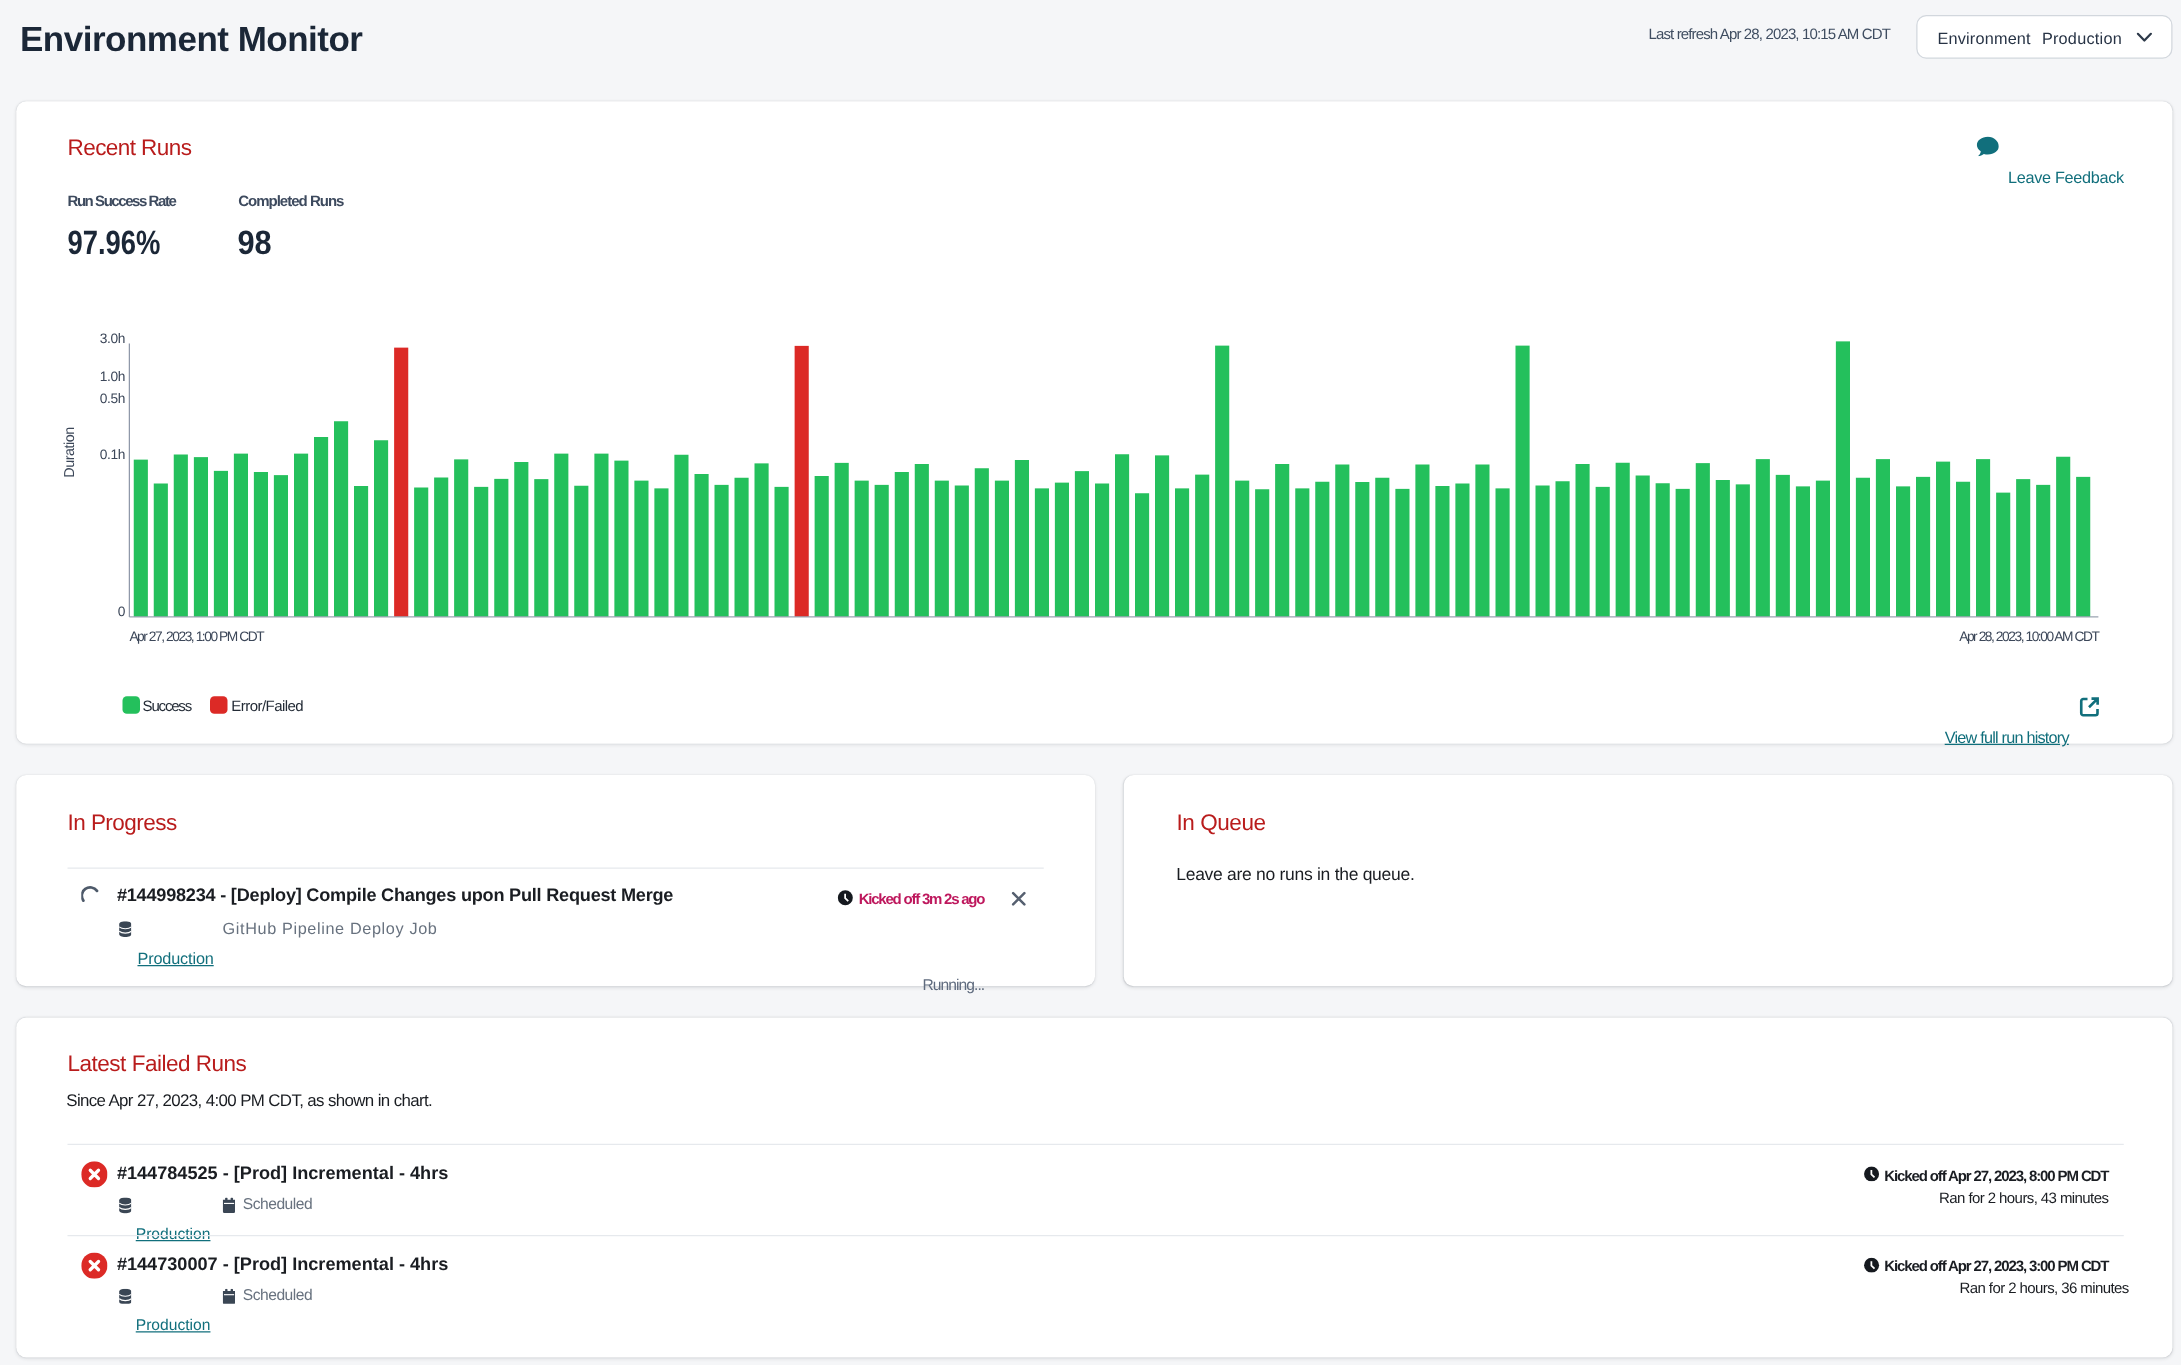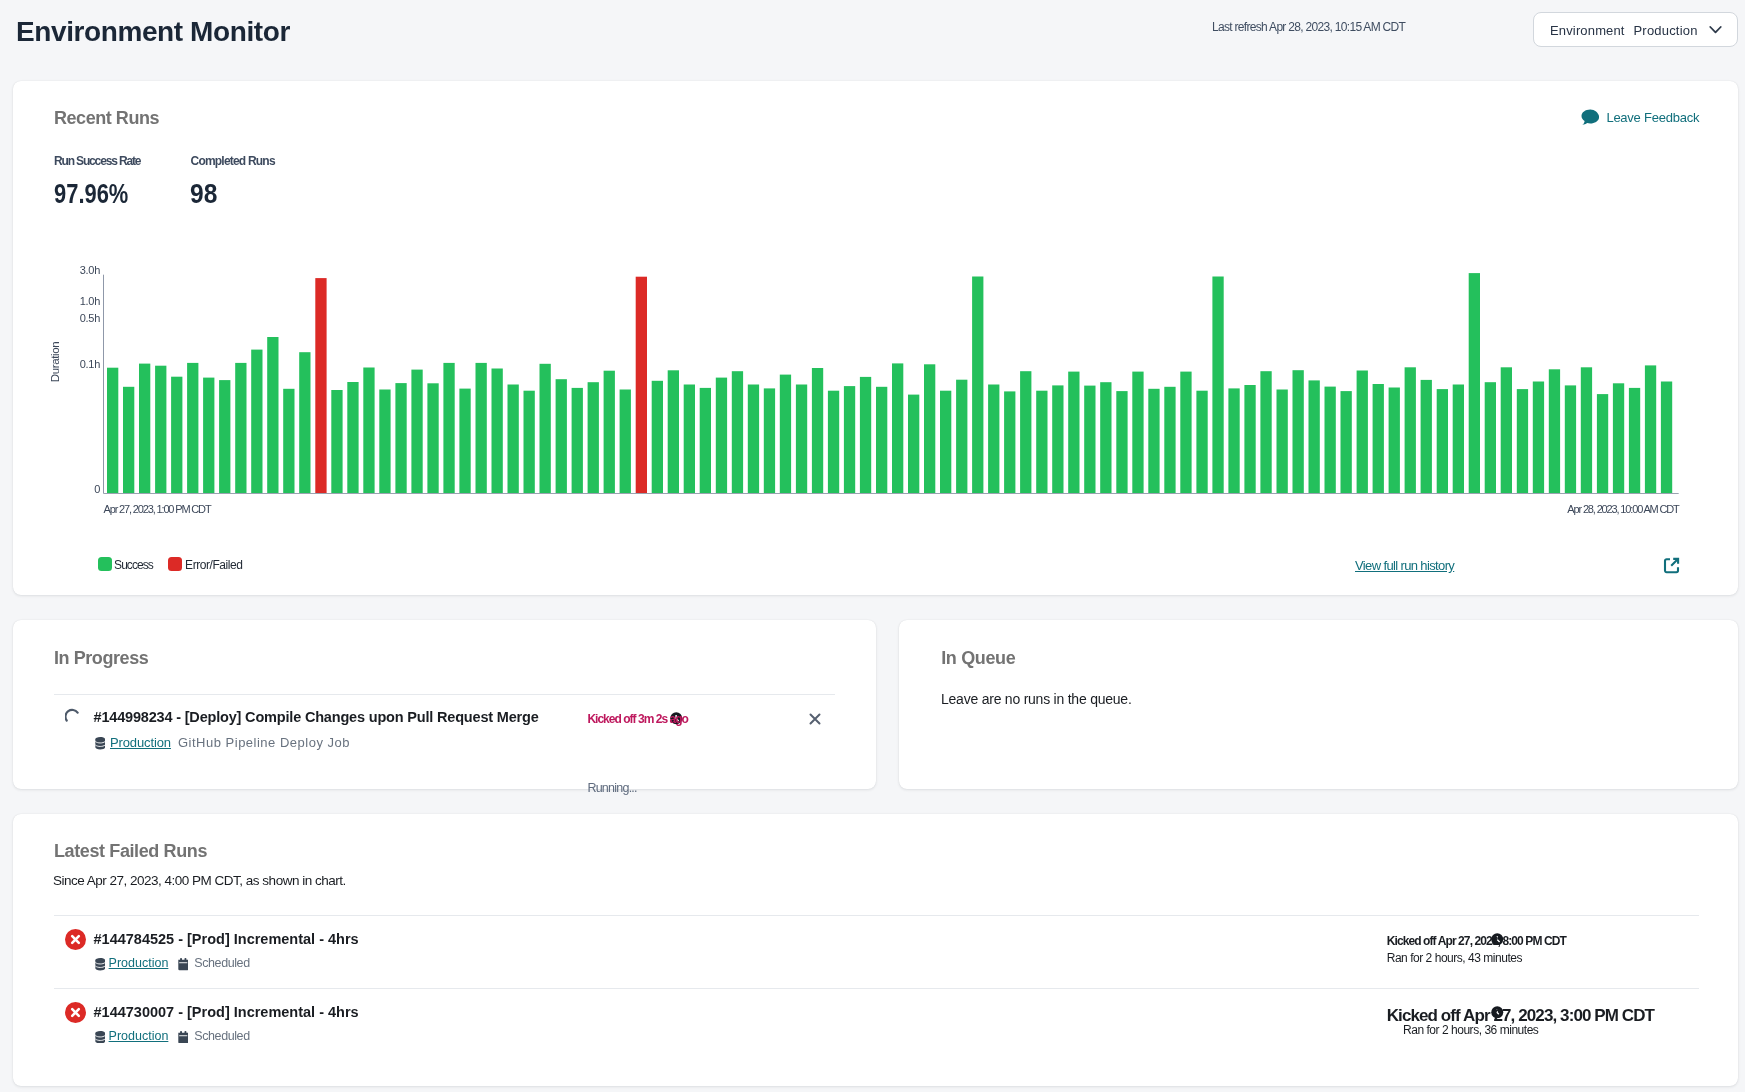--- a/index.html
+++ b/index.html
@@ -1,21 +1,21 @@
 <!DOCTYPE html>
 <html><head><meta charset="utf-8">
 <style>
 * { margin:0; padding:0; box-sizing:border-box; }
 html,body { -webkit-font-smoothing:antialiased; width:1745px; height:1092px; background:#f5f6f8; font-family:"Liberation Sans", sans-serif; position:relative; overflow:hidden; }
 .abs { position:absolute; }
 .card { position:absolute; background:#fff; border-radius:8px; box-shadow:0 1px 3px rgba(25,35,50,.10), 0 0 1px rgba(25,35,50,.12); }
 .t { position:absolute; line-height:1; white-space:nowrap; }
-.h1 { font-size:18px; font-weight:700; color:#737373; }
-.teal { color:#116f7c; }
-.r { text-align:left; }
+.h1 { font-size:18px; font-weight:400; color:#b91c1c; }
+.teal { color:#116f7c;margin-top:24px; }
+.r { text-align:right; }
 svg.chart { position:absolute; }
 </style></head>
 <body>
 
 <div class="t" style="left:16px;top:17.5px;font-size:28px;font-weight:700;letter-spacing:-0.4px;color:#1b2737">Environment Monitor</div>
 <div class="t r" style="left:1212px;top:21.2px;width:300px;font-size:12px;letter-spacing:-0.69px;color:#3f4d61">Last refresh Apr 28, 2023, 10:15 AM CDT</div>
 <div class="abs" style="left:1533px;top:11.5px;width:205px;height:35.5px;background:#fff;border:1px solid #d2d7dd;border-radius:8px"></div>
 <div class="t" style="left:1550px;top:23.6px;font-size:13px;letter-spacing:0.15px;color:#273345">Environment</div>
 <div class="t" style="left:1633.5px;top:23.6px;font-size:13px;letter-spacing:0.19px;color:#273345">Production</div>
 <svg class="abs" style="left:1709px;top:26px" width="13" height="8" viewBox="0 0 13 8" fill="none" stroke="#2e3a4a" stroke-width="1.8" stroke-linecap="round" stroke-linejoin="round">
@@ -233,14 +233,14 @@
     <rect x="2.1" y="0" width="1.9" height="3" rx="0.8" fill="#3a4654"></rect>
     <rect x="6.5" y="0" width="1.9" height="3" rx="0.8" fill="#3a4654"></rect>
     <path d="M.3 1.7h9.9v9.4a1.2 1.2 0 0 1-1.2 1.2H1.5A1.2 1.2 0 0 1 .3 11.1z" fill="#3a4654"></path>
     <rect x="1.2" y="4.3" width="8.1" height="0.9" fill="#fff"></rect>
   </svg>
 <div class="t" style="left:194.3px;top:1030.2px;font-size:12.5px;letter-spacing:-0.41px;color:#68727f">Scheduled</div>
 <svg class="abs" style="left:1491.3px;top:1005.7px" width="12.5" height="12.5" viewBox="0 0 12.5 12.5">
     <circle cx="6.25" cy="6.25" r="6" fill="#15191f"></circle>
     <path d="M6.1 2.9V6.5L8.6 8.9" stroke="#fff" stroke-width="1.4" fill="none"></path>
   </svg>
-<div class="t r" style="left:1386.7px;top:1007.2px;width:300px;font-size:17px;font-weight:700;letter-spacing:-0.9px;color:#1a1d22">Kicked off Apr 27, 2023, 3:00 PM CDT</div>
+<div class="t r" style="left:1386.7px;top:1007.2px;width:300px;font-size:12px;font-weight:700;letter-spacing:-0.9px;color:#1a1d22">Kicked off Apr 27, 2023, 3:00 PM CDT</div>
 <div class="t r" style="left:1403px;top:1024.1px;width:300px;font-size:12px;letter-spacing:-0.47px;color:#1a1d22">Ran for 2 hours, 36 minutes</div>
 
 </body></html>

